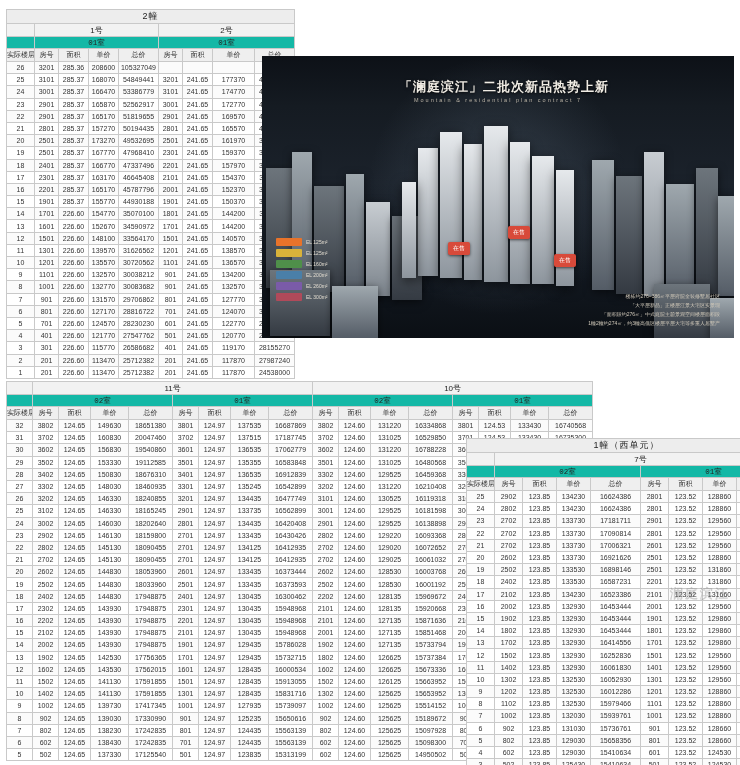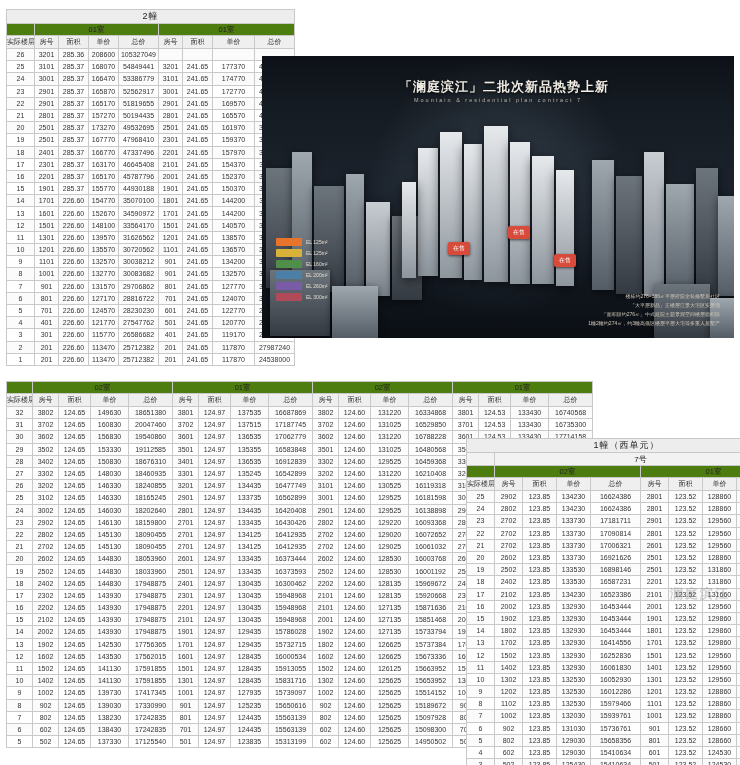--- a/index.html
+++ b/index.html
@@ -35,23 +35,24 @@
     font-size:9px;
     height:13px;
     letter-spacing:1px;
   }
   .unit-row td{
     background:#f2f2f2;
     font-size:8px;
     height:12px;
   }
   .room-row td{
-    background:#4d7c0f;
+    background:#14b8a6;
     font-size:7.5px;
     height:11px;
+    font-family:Liberation Mono, monospace;
   }
   .hdr-row td{
     background:#efefef;
     font-size:7px;
     height:12px;
     color:#333;
   }
   .data td{
     height:11.2px;
     font-size:7px;
@@ -134,20 +135,25 @@
         <col class="c4">
       <col class="c5">
         <col class="c6">
         <col class="c7">
         <col class="c4">
     </colgroup>
     <tbody id="b2-body">
         <tr class="bld-title">
           <td colspan="9">2幢</td>
         </tr>
+        <tr class="unit-row">
+          <td></td>
+          <td colspan="4">1号</td>
+          <td colspan="4">2号</td>
+        </tr>
         <tr class="room-row">
           <td></td>
           <td colspan="4">01室</td>
           <td colspan="4">01室</td>
         </tr>
         <tr class="hdr-row">
           <td>实际楼层</td>
           <td>房号</td>
           <td>面积</td>
           <td>单价</td>
@@ -532,20 +538,25 @@
       <col class="b">
         <col class="c">
         <col class="d">
         <col class="e">
       <col class="b">
         <col class="c">
         <col class="d">
         <col class="e">
     </colgroup>
     <tbody id="b3-body">
+        <tr class="unit-row">
+          <td></td>
+          <td colspan="8">11号</td>
+          <td colspan="8">10号</td>
+        </tr>
         <tr class="room-row">
           <td></td>
           <td colspan="4">02室</td>
           <td colspan="4">01室</td>
           <td colspan="4">02室</td>
           <td colspan="4">01室</td>
         </tr>
         <tr class="hdr-row">
           <td>实际楼层</td>
           <td>房号</td>

